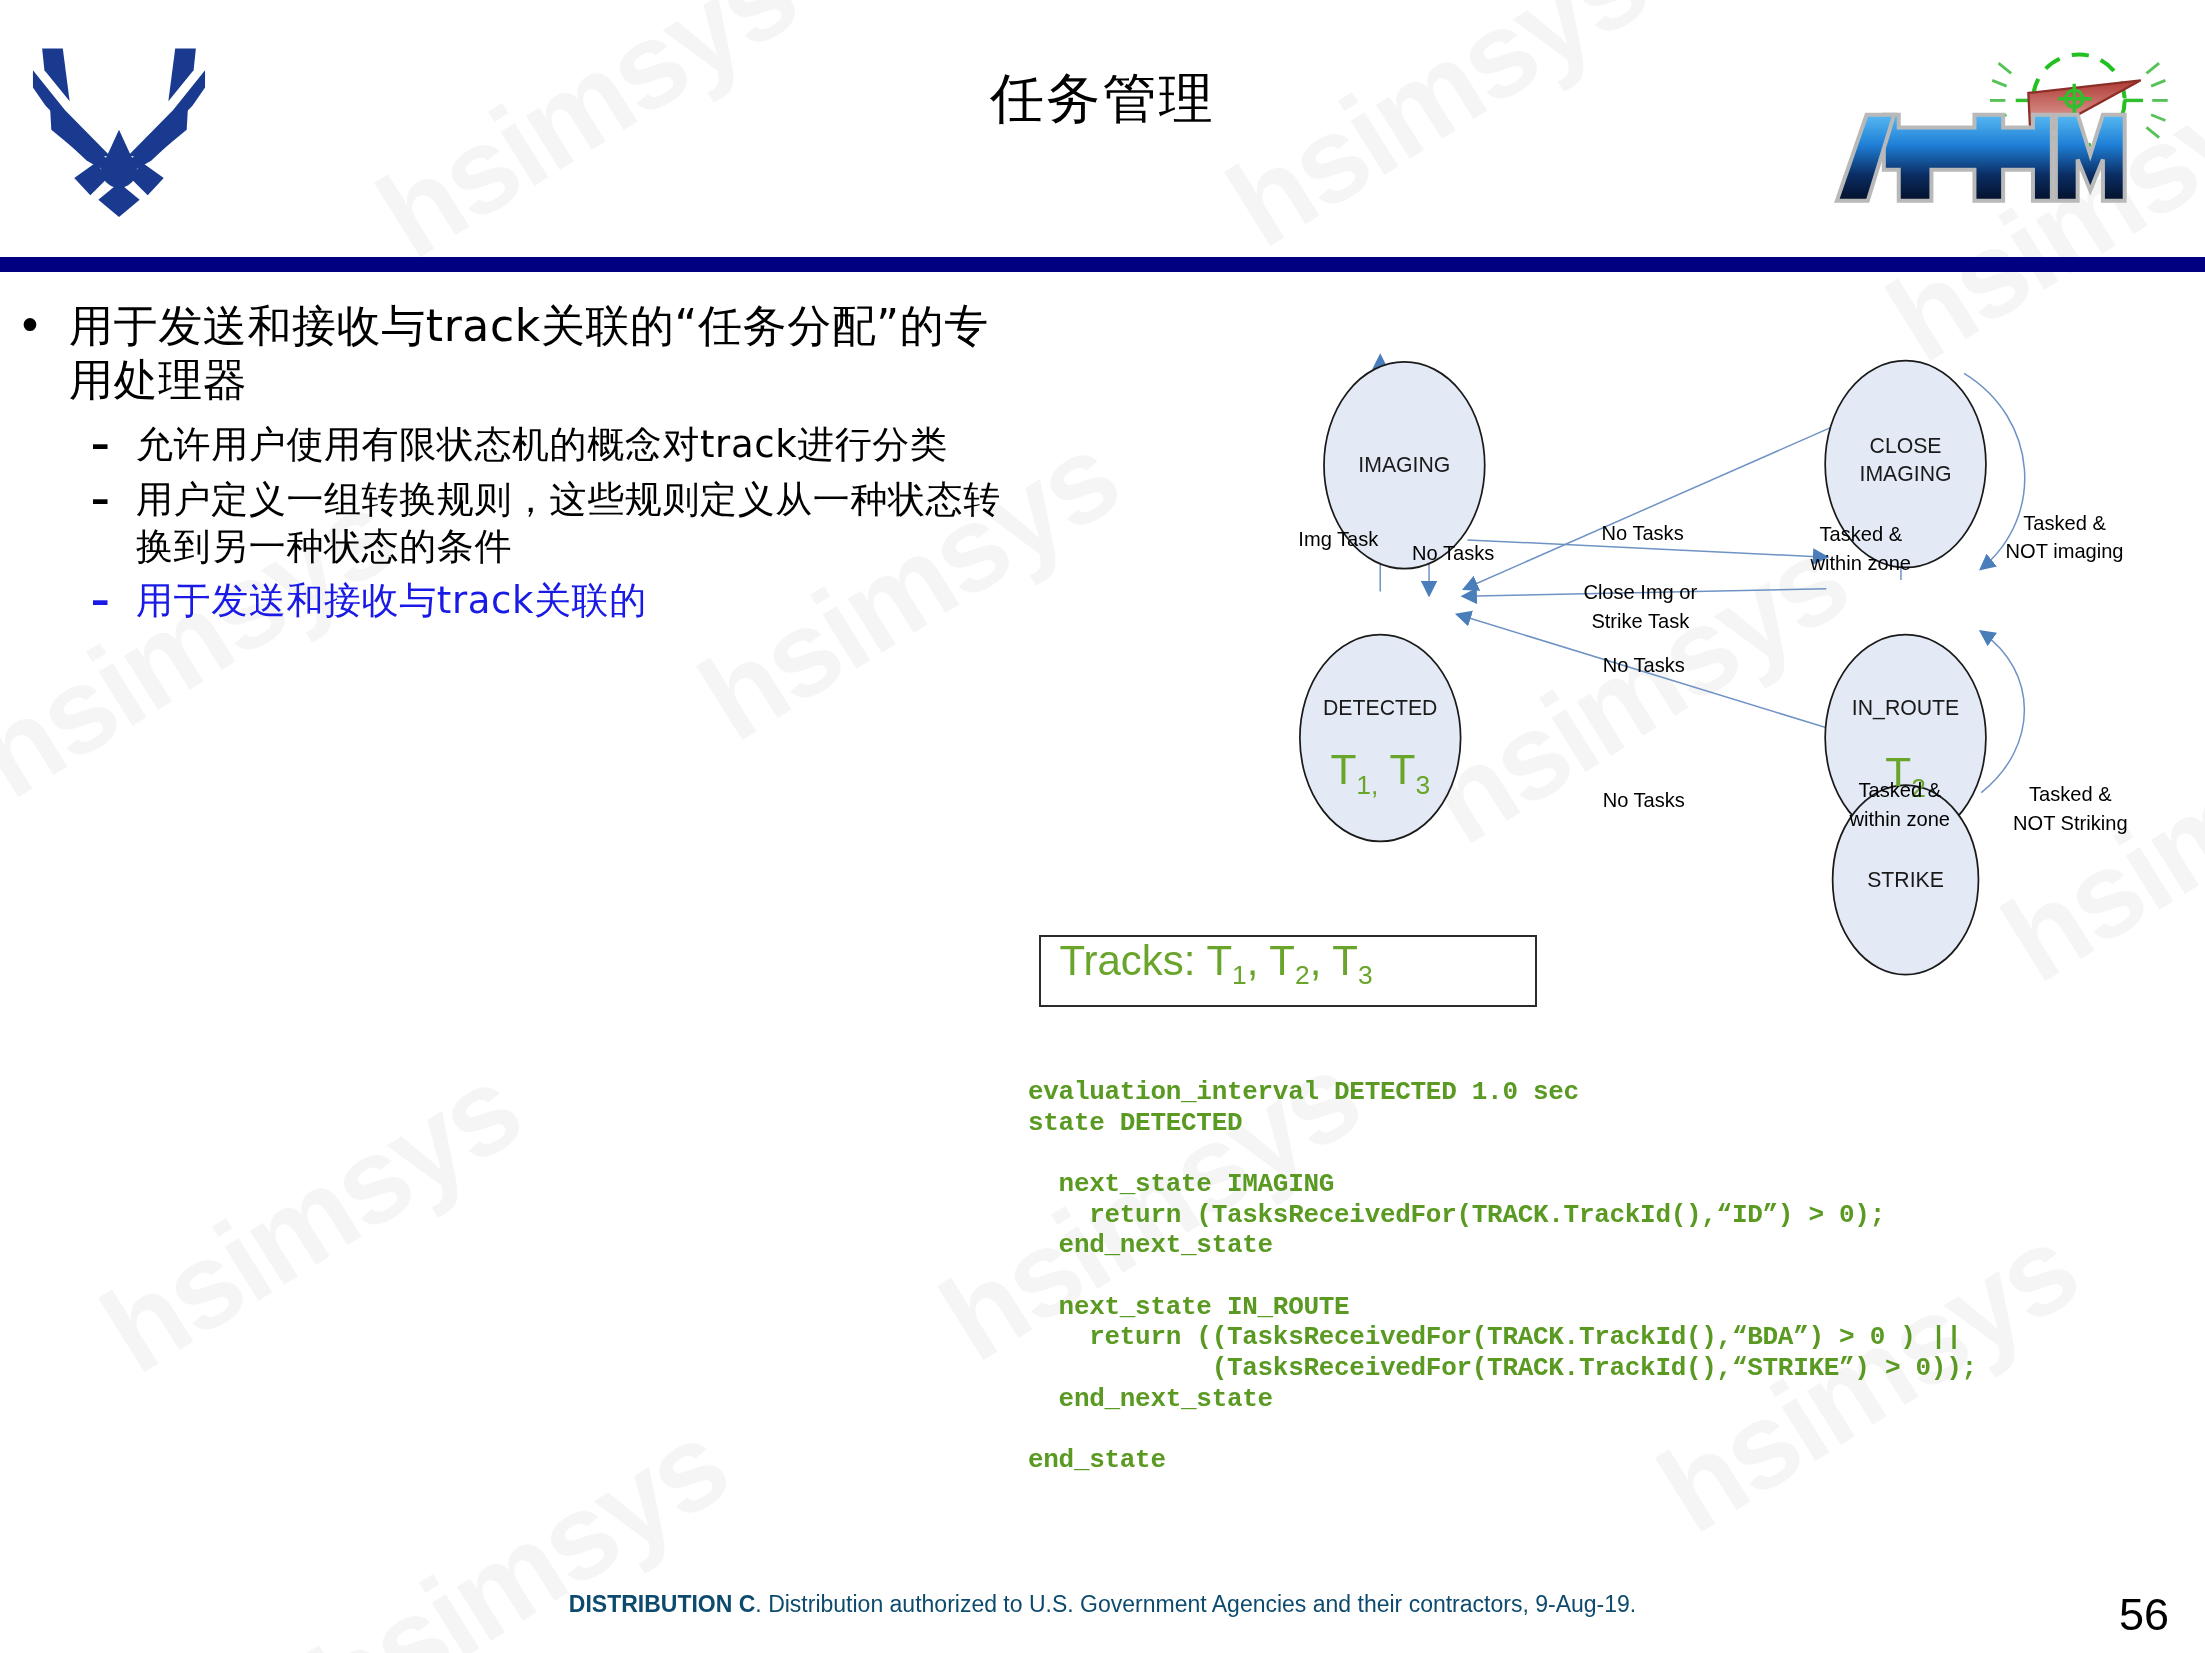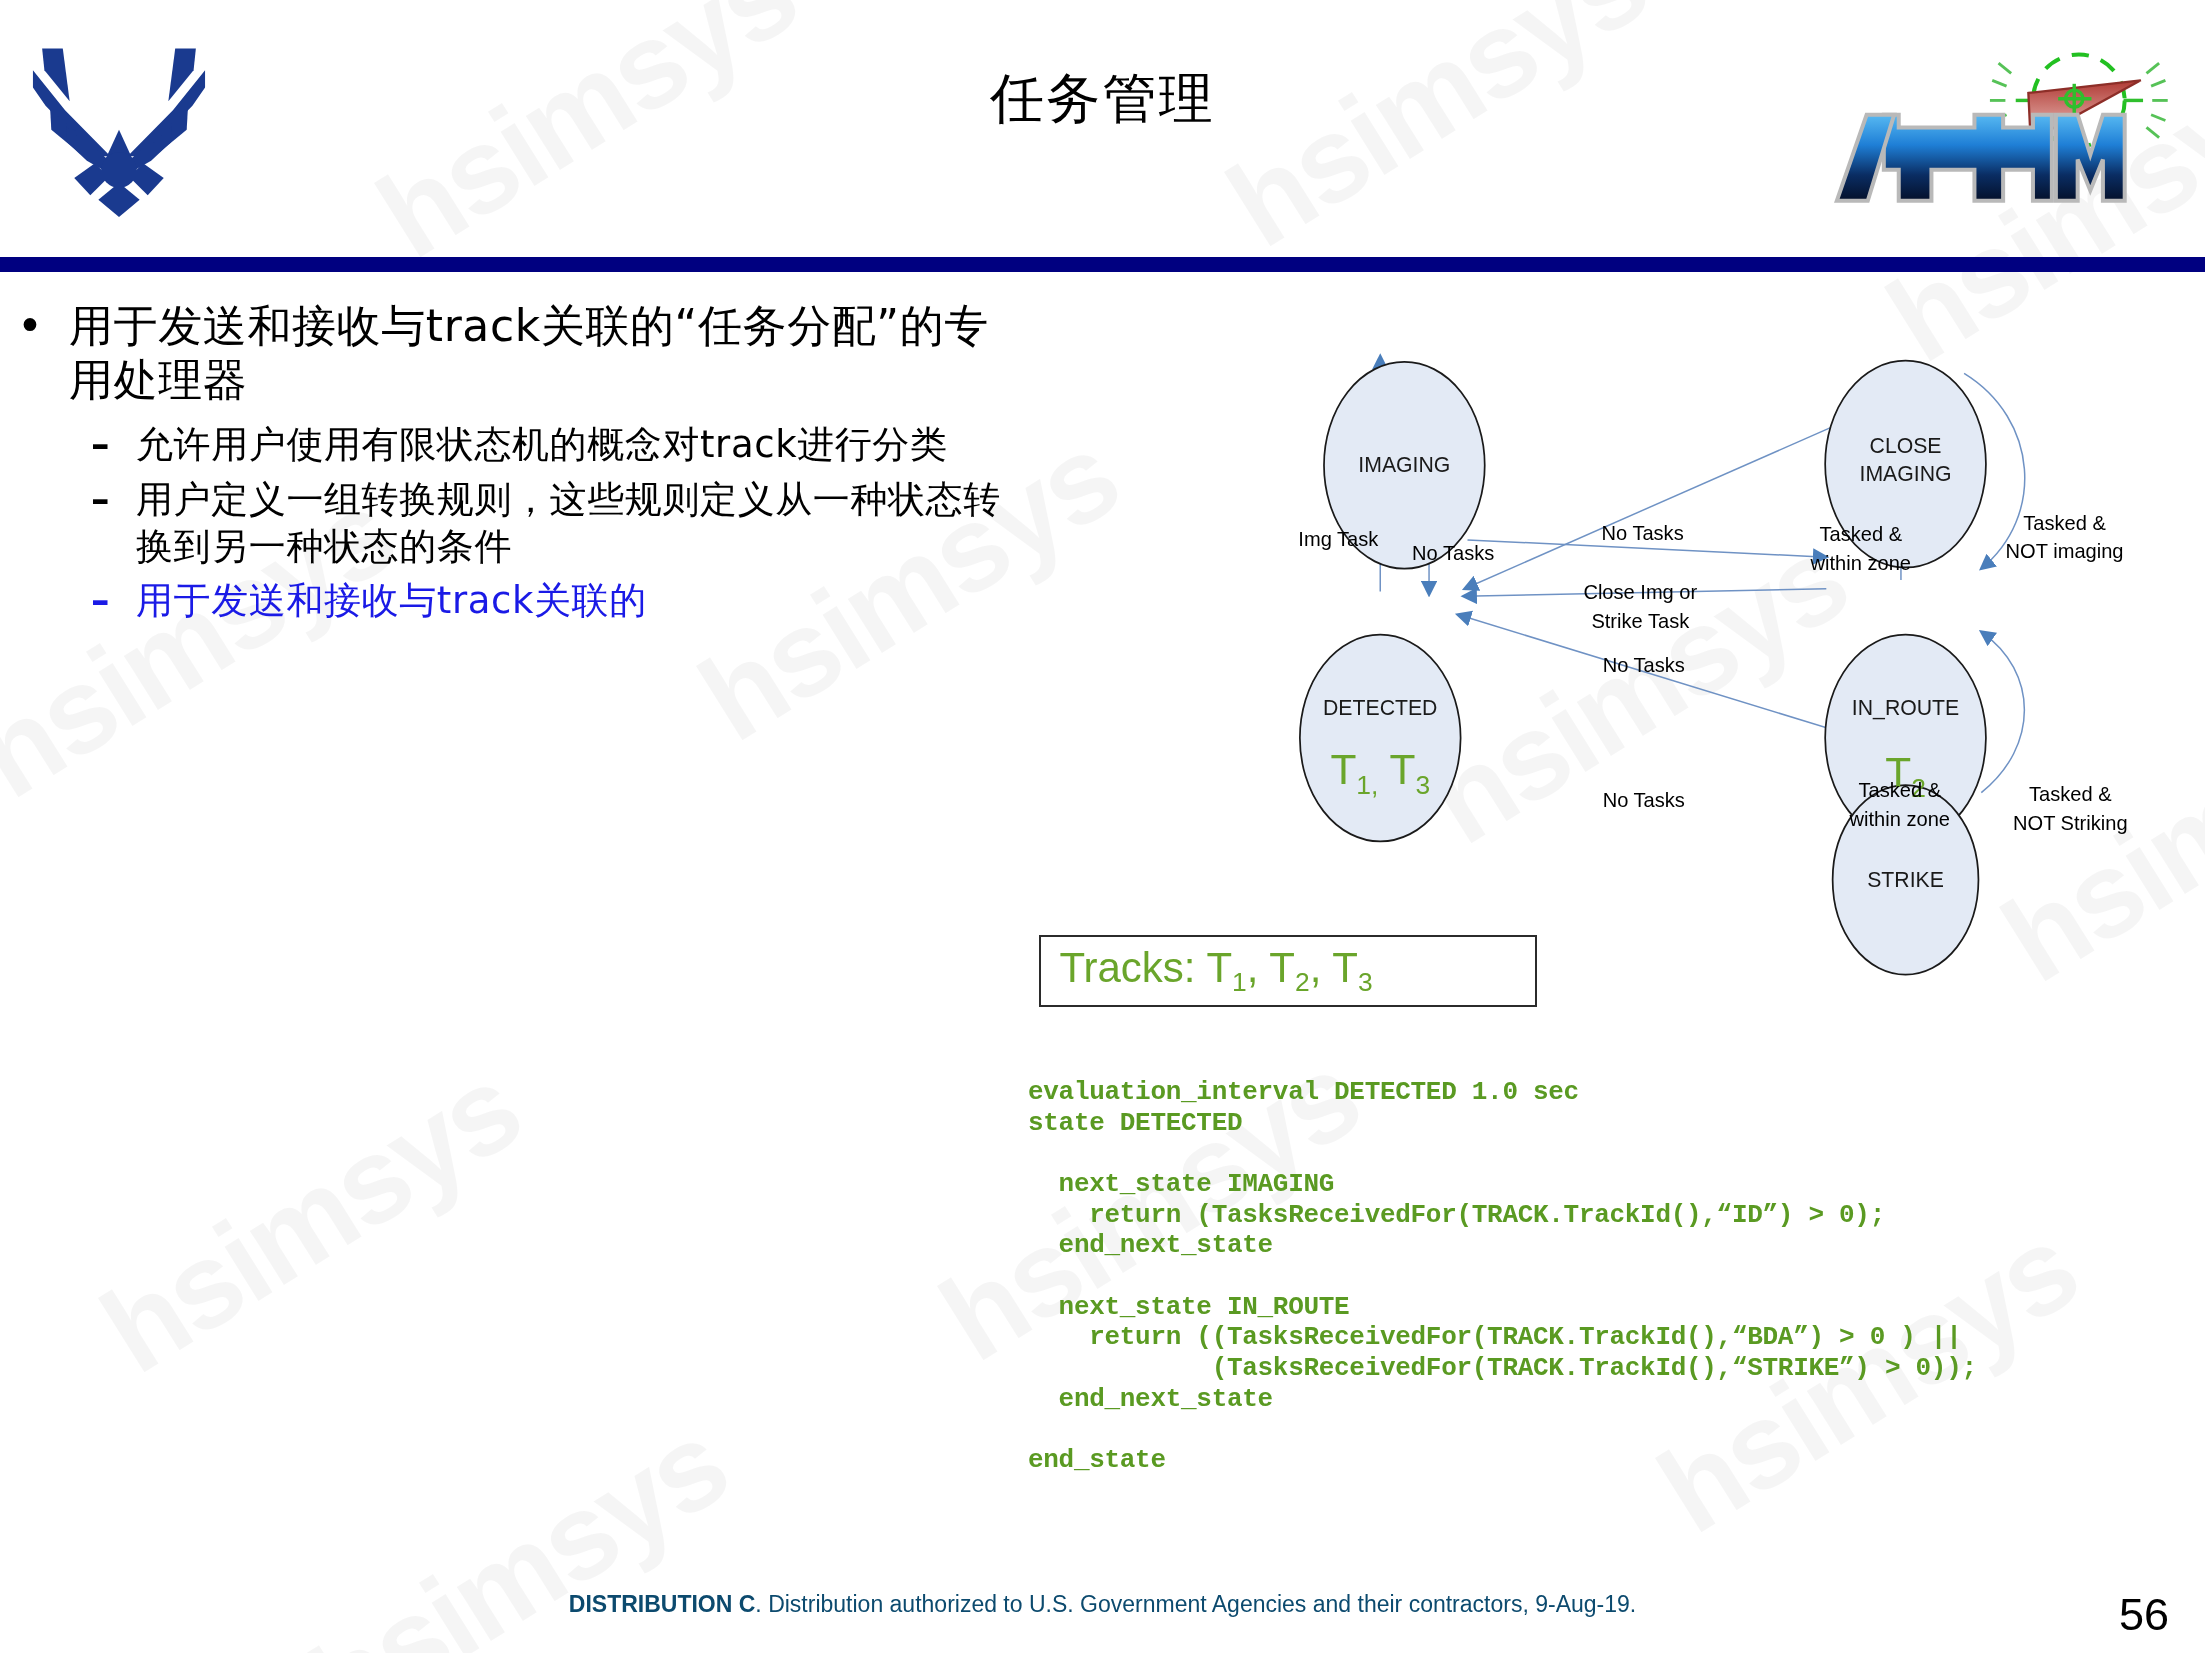--- a/index.html
+++ b/index.html
@@ -100,21 +100,21 @@
     font-family:"Liberation Sans", sans-serif;
     font-size:74px;fill:#6aa52b;text-anchor:middle;
   }
   .track-sub{font-size:46px;}
 
   
   .tracks-box{
     position:absolute;left:1039px;top:935px;
     width:494px;height:68px;
     border:2.9px solid #2b2b2b;background:#fff;
-    display:flex;align-items:center;
+    display:flex;align-items:flex-start;
     z-index:6;
   }
   .tracks-text{
     font-family:"Liberation Sans", sans-serif;
     font-size:42px;color:#6aa52b;
     padding-left:18.4px;white-space:nowrap;
   }
   .tracks-text sub{font-size:26.4px;}
 
   

